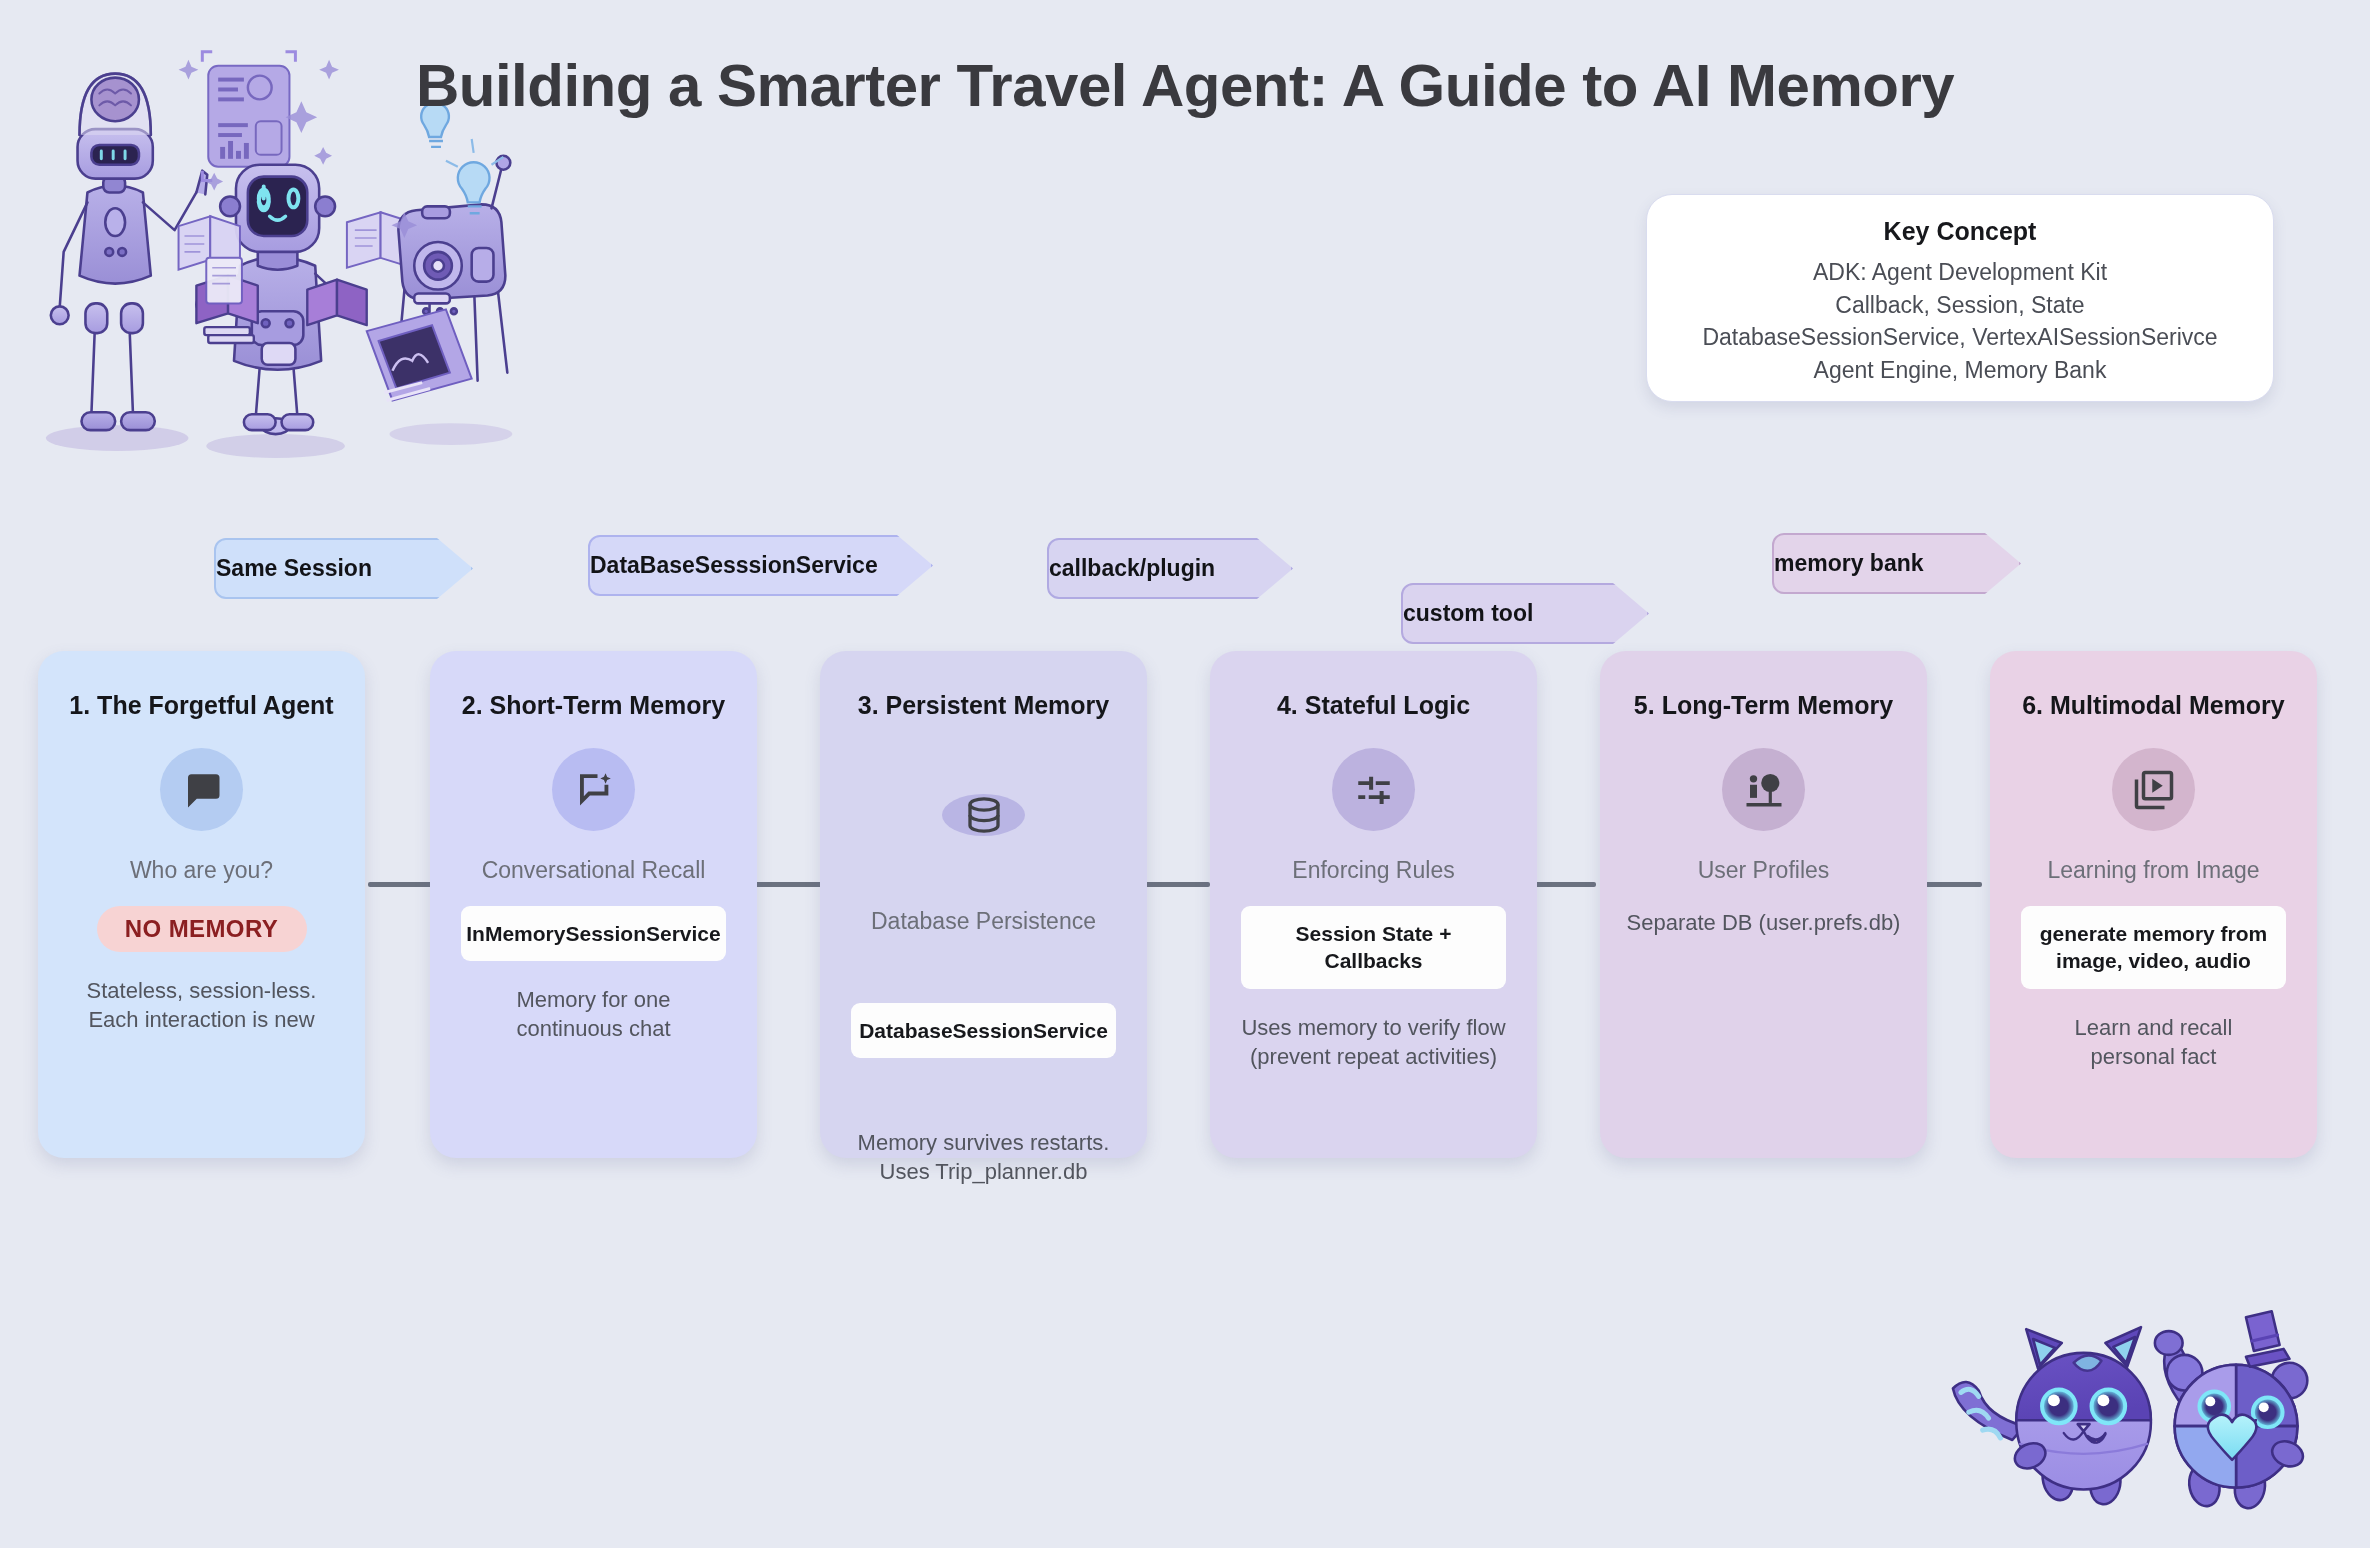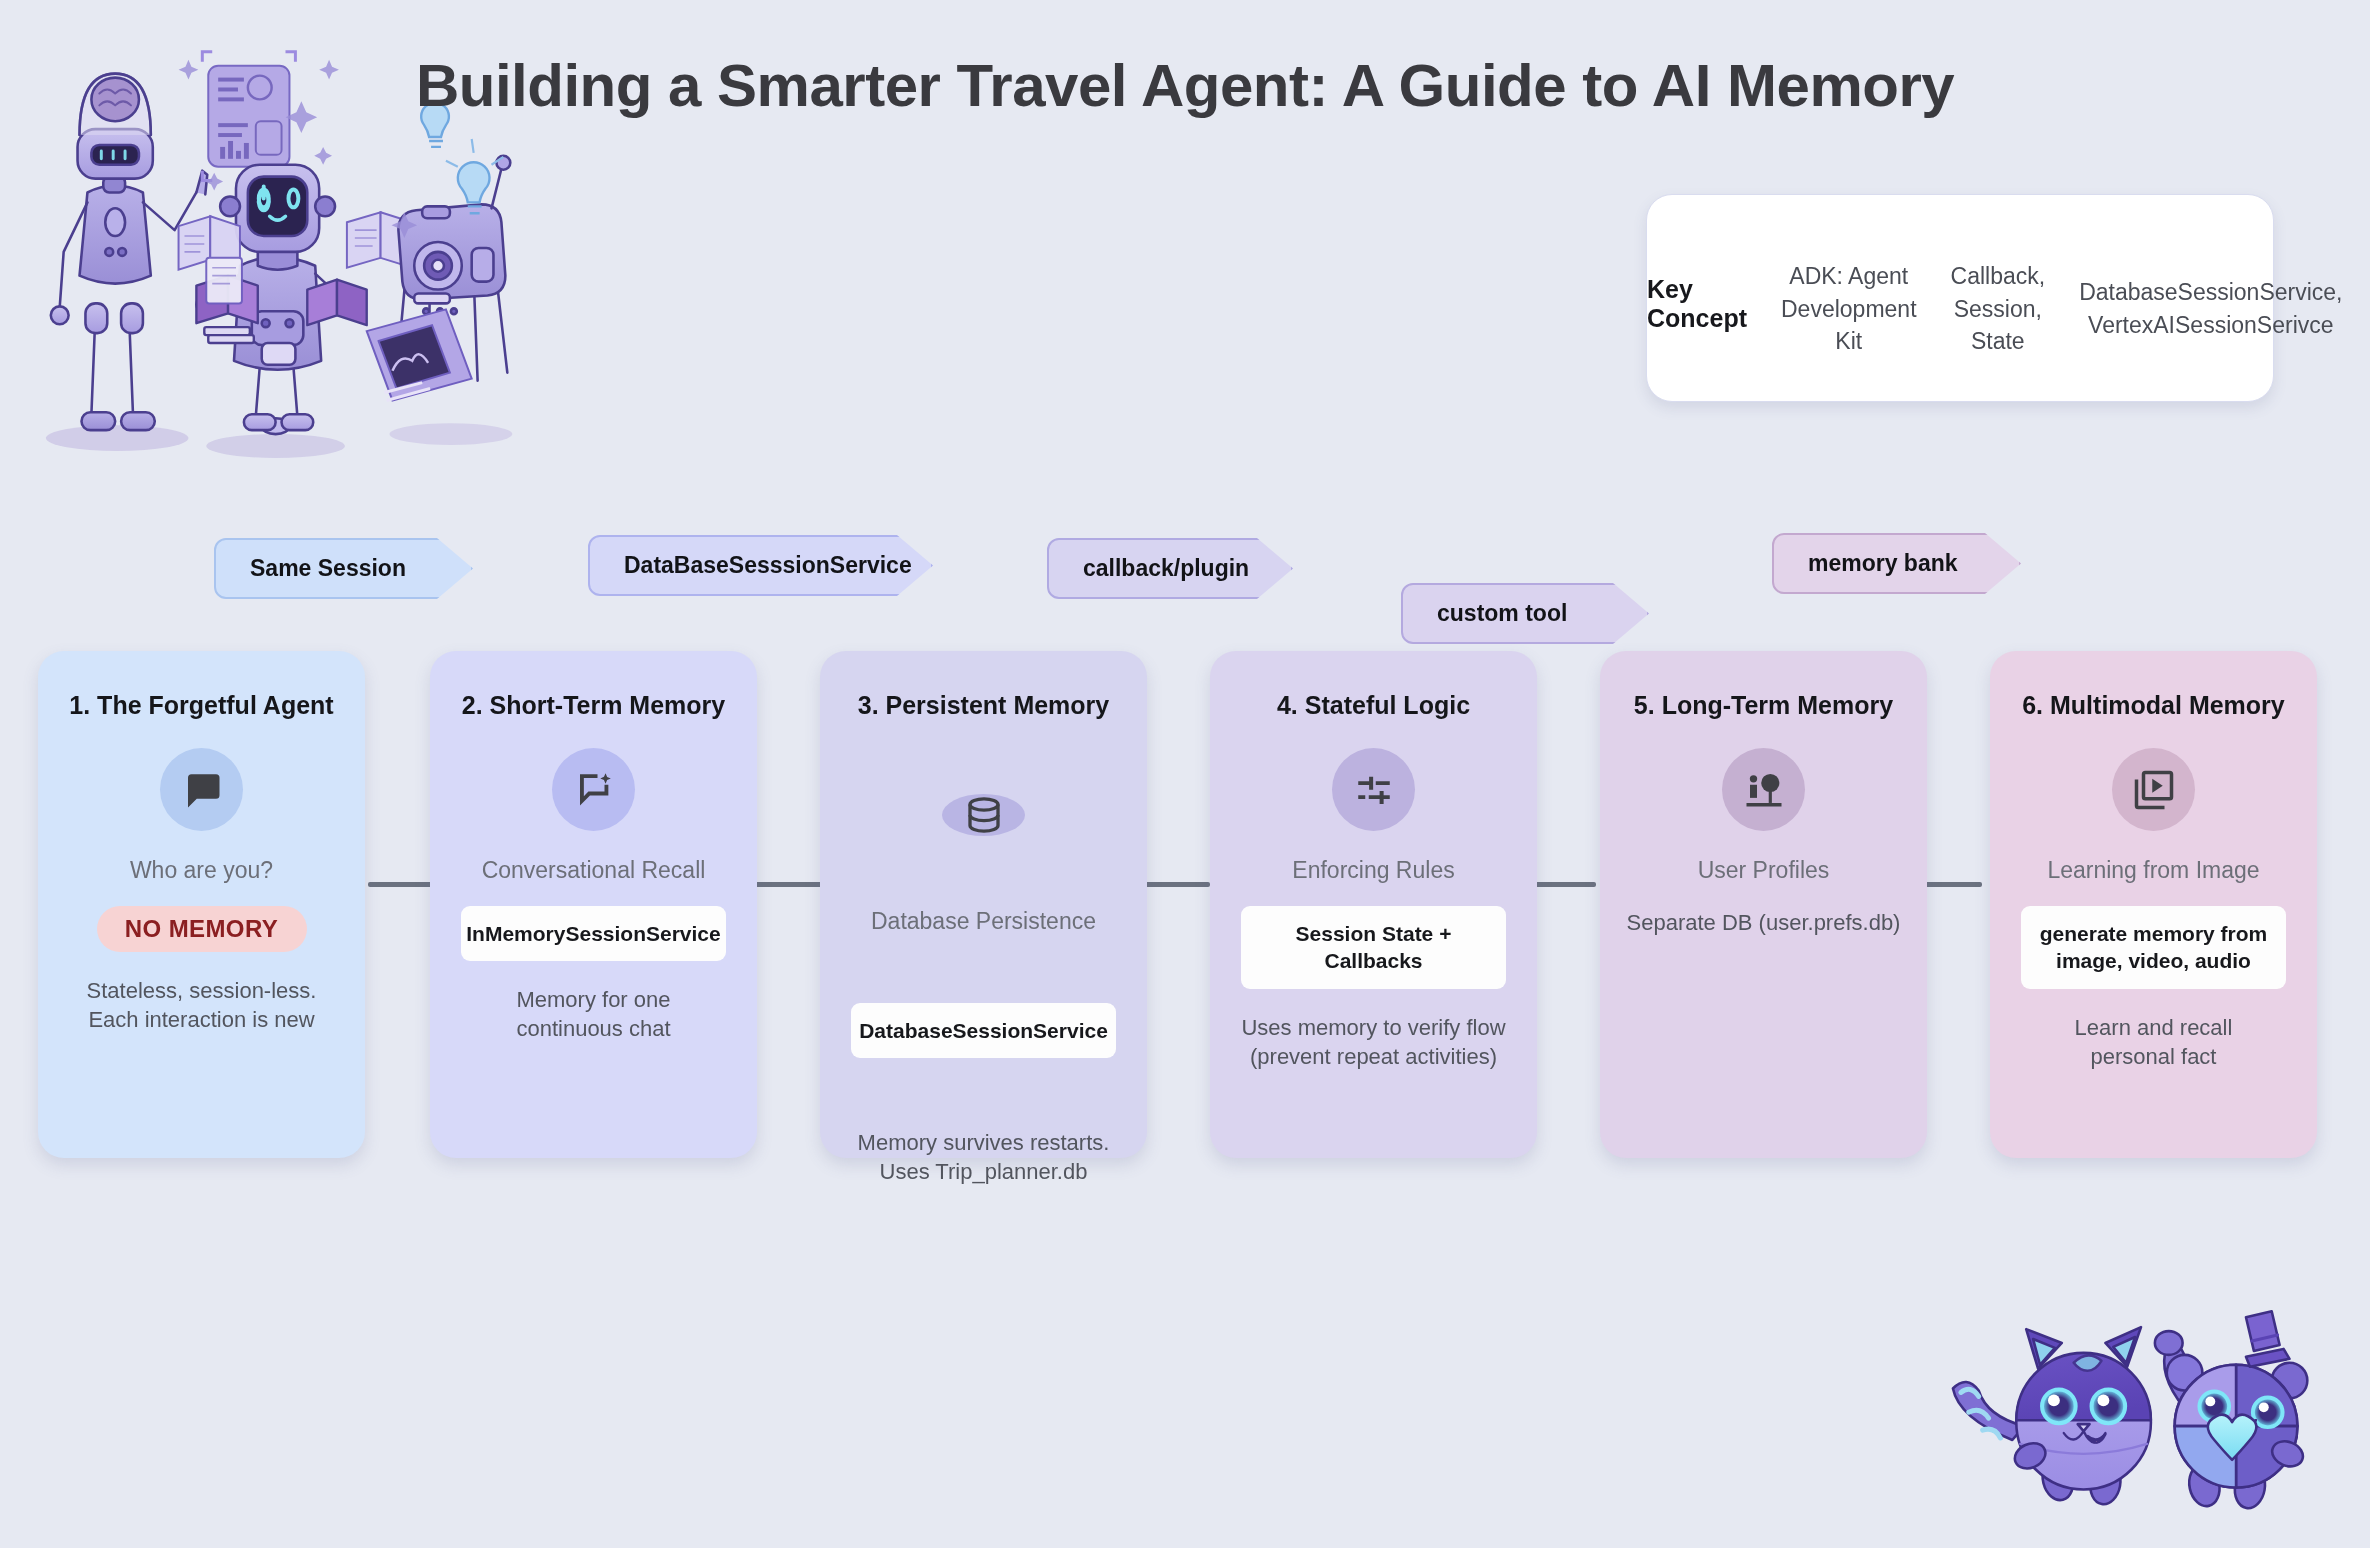--- a/index.html
+++ b/index.html
@@ -18,32 +18,30 @@
     font-size:60px; font-weight:bold; color:#3a3a3f;
     letter-spacing:-0.5px;
   }
 
   
   .keycard {
     position:absolute; left:1646px; top:194px; width:628px; height:208px;
     background:#ffffff; border-radius:26px;
     border:1px solid #d9dcef;
     box-shadow:0 6px 14px rgba(80,85,130,.13);
-    display:flex; flex-direction:row; align-items:center;
+    display:flex; flex-direction:column; align-items:center;
     padding-top:22px;
-    gap:34px;
   }
   .keycard-title { font-size:25px; font-weight:bold; color:#17181c; margin-bottom:10px; }
   .keycard-line { font-size:23px; color:#4a4d55; line-height:1.42; text-align:center; }
 
   
   .chev {
     position:absolute; height:61px;
     display:flex; align-items:center; justify-content:flex-start;
-    padding-left:34px;
     font-size:23px; font-weight:bold; color:#121317;
     border:2px solid;
   }
 
   
   .connector {
     position:absolute; top:882px; height:5px;
     background:#6b7280; border-radius:2px;
   }
 

